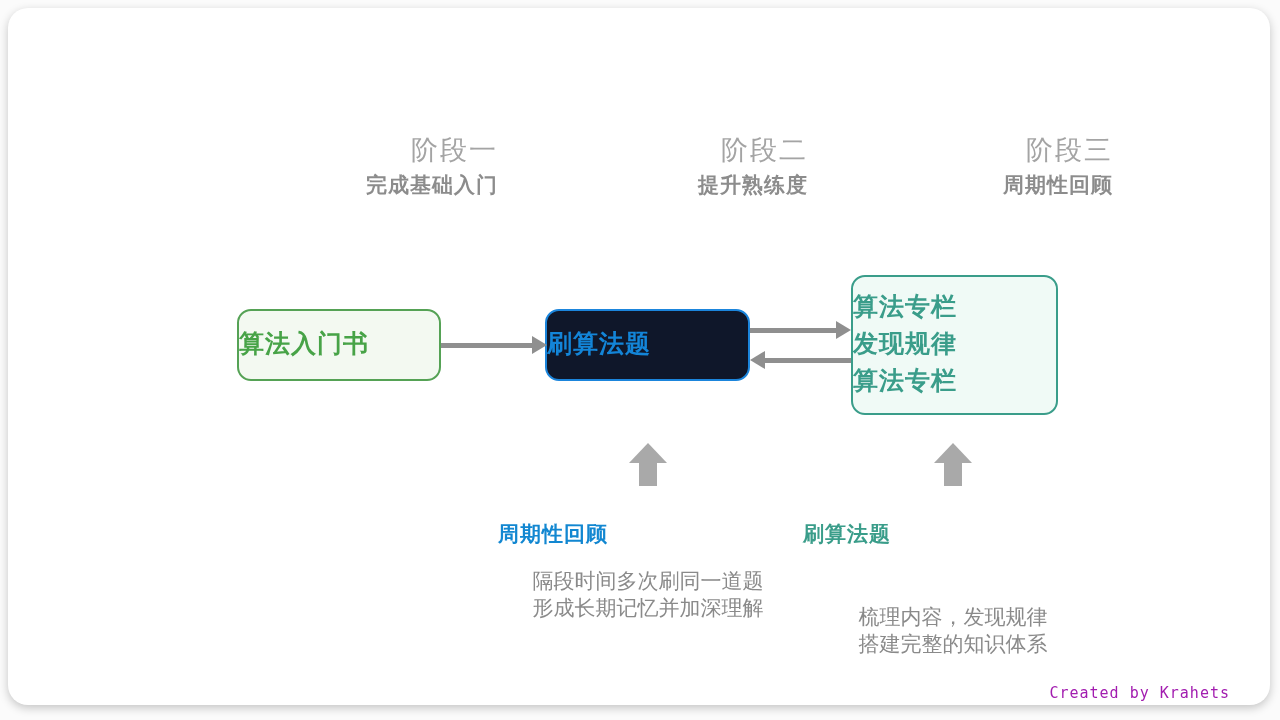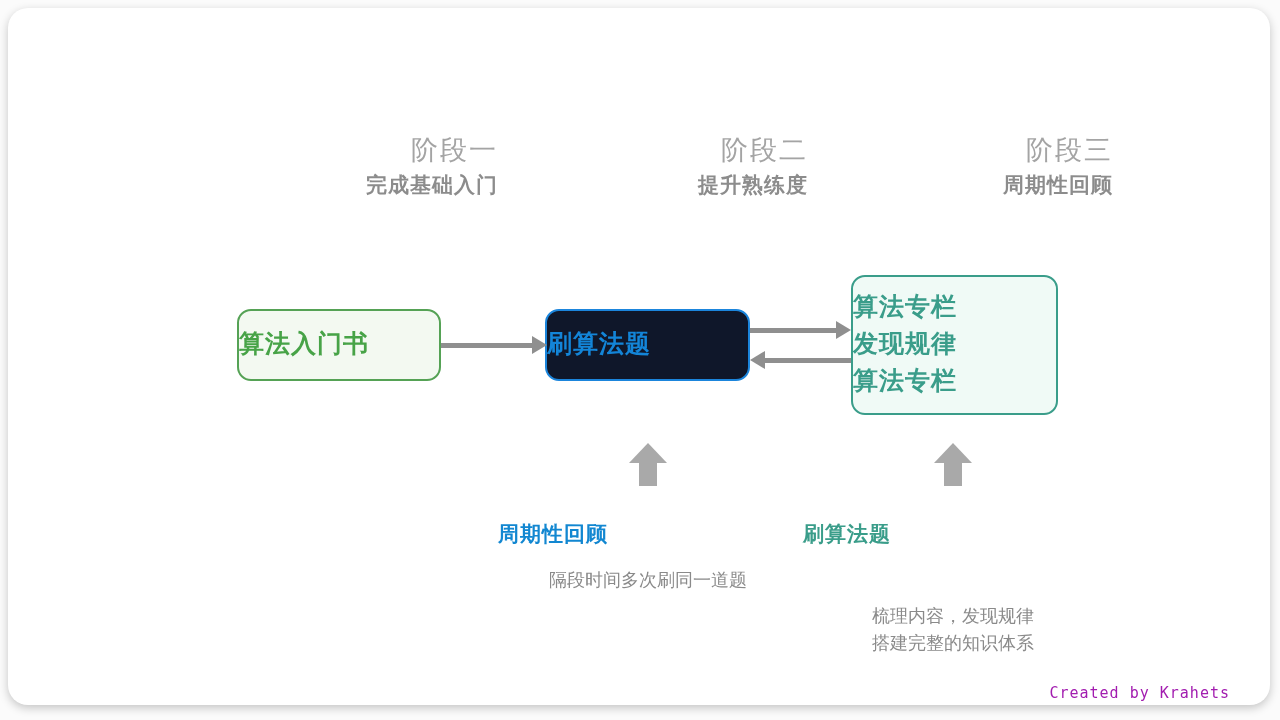--- a/index.html
+++ b/index.html
@@ -78,21 +78,21 @@
   #up-arrow-review  { left: 621px; top: 435px; }
   #up-arrow-summary { left: 926px; top: 435px; }
 
   
   .anno-label { position: absolute; top: 512px; width: 300px; text-align: left;
     font-size: 21px; font-weight: bold; letter-spacing: 1px; }
   #anno-label-review  { left: 490px; color: #1287d1; }
   #anno-label-summary { left: 795px; color: #3a9d8a; }
 
   .anno-desc { position: absolute; top: 559px; width: 340px; text-align: center;
-    font-size: 18px; line-height: 27px; color: #8a8a8a; }
+    font-size: 21px; line-height: 27px; color: #8a8a8a; }
   #anno-desc-review  { left: 470px; }
   #anno-desc-summary { left: 775px; margin-top: 36px; }
 
   
   .credit {
     position: absolute; top: 676px; right: 40px;
     font-family: "DejaVu Sans Mono", "Liberation Mono", monospace;
     font-size: 15px; color: #a21caf; letter-spacing: 1px;
   }
 </style>
@@ -141,20 +141,21 @@
       <div class="stem"></div>
     </div>
     <div class="block-arrow" id="up-arrow-summary">
       <div class="head"></div>
       <div class="stem"></div>
     </div>
 
     <div class="anno-label" id="anno-label-review">周期性回顾</div>
     <div class="anno-desc" id="anno-desc-review">
       <div>隔段时间多次刷同一道题</div>
+      <div>形成长期记忆并加深理解</div>
     </div>
 
     <div class="anno-label" id="anno-label-summary">刷算法题</div>
     <div class="anno-desc" id="anno-desc-summary">
       <div>梳理内容，发现规律</div>
       <div>搭建完整的知识体系</div>
     </div>
 
     <div class="credit">Created by Krahets</div>
 

